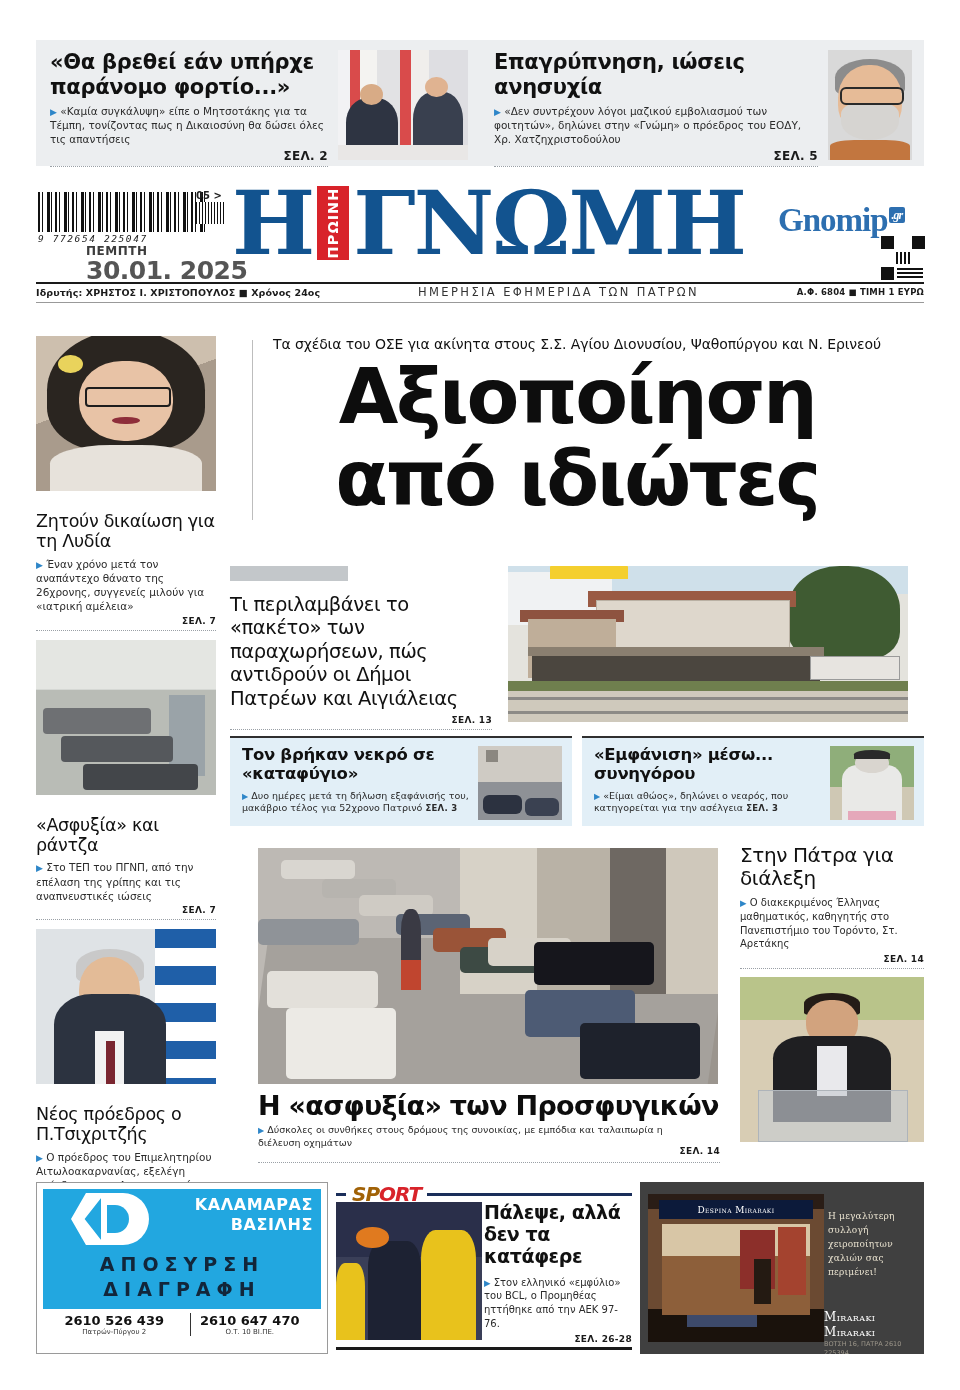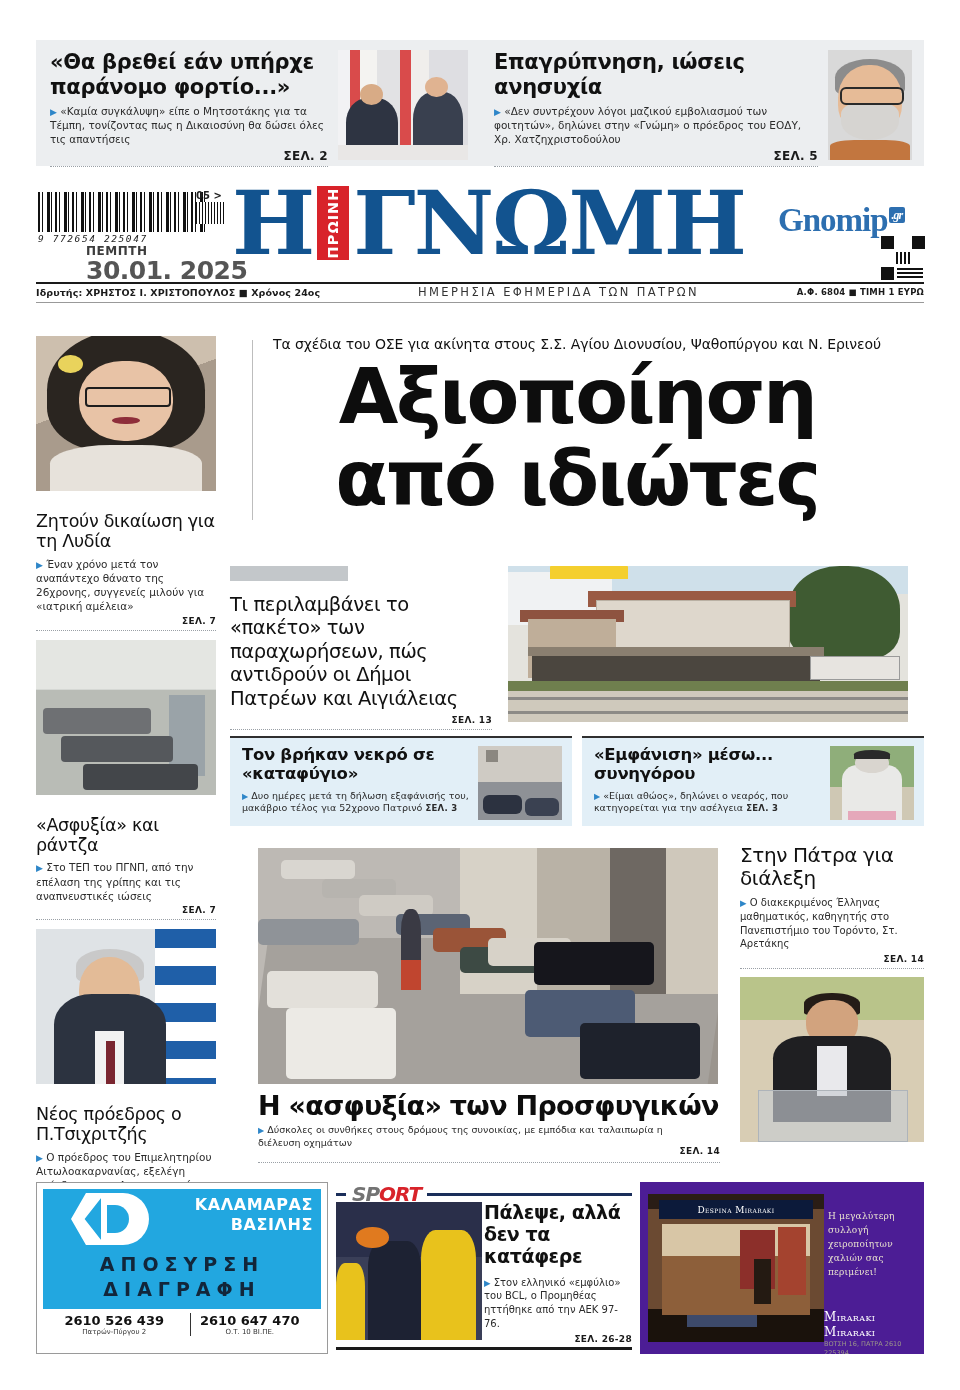--- a/index.html
+++ b/index.html
@@ -205,38 +205,38 @@
   .ad1 .phones{position:absolute;left:6px;right:6px;top:130px;display:flex;justify-content:center;gap:17px;}
   .ad1 .ph{padding:0 9px;text-align:center;}
   .ad1 .ph+.ph{border-left:1px solid #333;}
   .ad1 .ph .n{font-size:13px;font-weight:bold;color:#111;}
   .ad1 .ph .a{font-size:7px;color:#333;}
 
   .ad2{width:296px;margin-left:8px;position:relative;}
   .sportbar{position:absolute;left:0;top:0;width:100%;display:flex;align-items:center;gap:6px;}
   .sportbar .dash{flex:0 0 10px;height:3px;background:#1a2e5a;}
   .sportlogo{font-size:20px;font-weight:bold;font-style:italic;letter-spacing:-1px;}
-  .sportlogo .s1{color:#737373;}
+  .sportlogo .s1{color:#a16207;}
   .sportlogo .s2{color:#d8232a;}
   .sportbar .line{flex:1;height:3px;background:#1a2e5a;}
   .ad2 .inner{position:absolute;left:0;top:20px;right:0;bottom:14px;display:flex;}
   .bballphoto{width:146px;position:relative;overflow:hidden;background:#1b2036;}
   .ph-bball{position:absolute;inset:0;background:linear-gradient(180deg,#2a2f4a 0 40%,#3a3f58 40% 100%);}
   .ph-bball .p1{position:absolute;left:22%;bottom:0;width:36%;height:72%;background:#1d2233;border-radius:26% 26% 0 0;}
   .ph-bball .p2{position:absolute;right:4%;bottom:0;width:38%;height:80%;background:#e8c21c;border-radius:26% 26% 0 0;}
   .ph-bball .p3{position:absolute;left:0;bottom:0;width:20%;height:56%;background:#e8c21c;border-radius:30% 30% 0 0;}
   .ph-bball .ball{position:absolute;left:14%;top:18%;width:22%;height:15%;background:#e07a1f;border-radius:50%;}
   .ad2 .txt{flex:1;padding-left:2px;}
   .ad2 .h{font-size:19px;font-weight:bold;line-height:1.15;letter-spacing:-.4px;color:#111;}
   .ad2 .s{font-size:10px;line-height:1.38;margin-top:8px;color:#2b2b2b;}
   .ad2 .s .bul{color:#2e86c8;font-size:8.5px;}
   .ad2 .r{font-size:9px;font-weight:bold;text-align:right;margin-top:3px;letter-spacing:.3px;}
   .ad2 .botline{position:absolute;left:0;right:0;bottom:4px;height:3px;background:#1a1a1a;}
 
-  .ad3{width:284px;margin-left:8px;background:#4c1d95;position:relative;overflow:hidden;}
+  .ad3{width:284px;margin-left:8px;background:#404040;position:relative;overflow:hidden;}
   .shopphoto{position:absolute;left:8px;top:12px;width:176px;bottom:12px;background:linear-gradient(180deg,#2a1d16 0 10%,#6b4a32 10% 78%,#1a120c 78% 100%);}
   .shopphoto .sign{position:absolute;left:6%;top:4%;width:88%;height:13%;background:#0c1a3a;display:flex;align-items:center;justify-content:center;}
   .shopphoto .sign span{color:#fff;font-family:"DejaVu Serif","Liberation Serif",serif;font-size:9px;letter-spacing:.4px;font-variant:small-caps;}
   .shopphoto .win{position:absolute;left:8%;top:20%;width:84%;height:62%;background:linear-gradient(180deg,#d8c6a6 0 35%,#8d5f3a 35% 100%);}
   .shopphoto .rug1{position:absolute;left:52%;top:24%;width:20%;height:40%;background:#8c2f2a;}
   .shopphoto .rug2{position:absolute;left:74%;top:22%;width:16%;height:46%;background:#a4432f;}
   .shopphoto .mann{position:absolute;left:60%;top:44%;width:10%;height:30%;background:#241a12;}
   .shopphoto .mat{position:absolute;left:22%;bottom:10%;width:40%;height:8%;background:#3d4a6b;}
   .ad3 .copy{position:absolute;right:8px;top:28px;width:88px;color:#e9e2cf;font-family:"DejaVu Serif","Liberation Serif",serif;font-size:9px;line-height:1.55;letter-spacing:.2px;}
   .ad3 .brand{position:absolute;right:8px;top:128px;width:92px;color:#fff;font-family:"DejaVu Serif","Liberation Serif",serif;font-size:12px;line-height:1.22;font-variant:small-caps;letter-spacing:.4px;}

